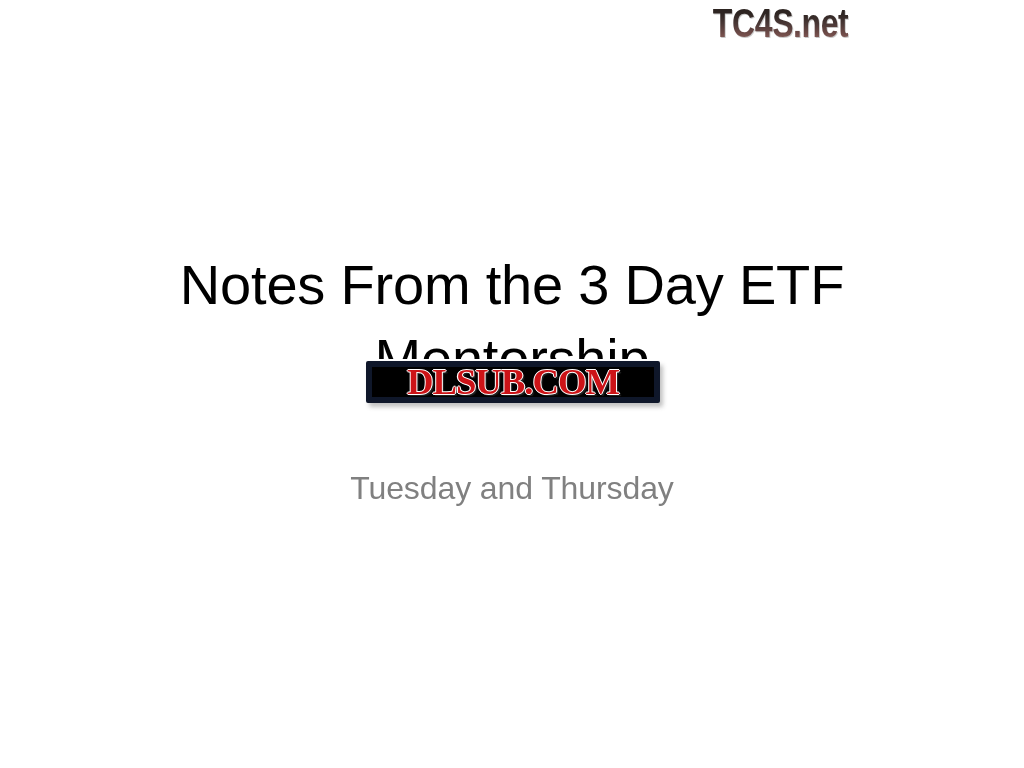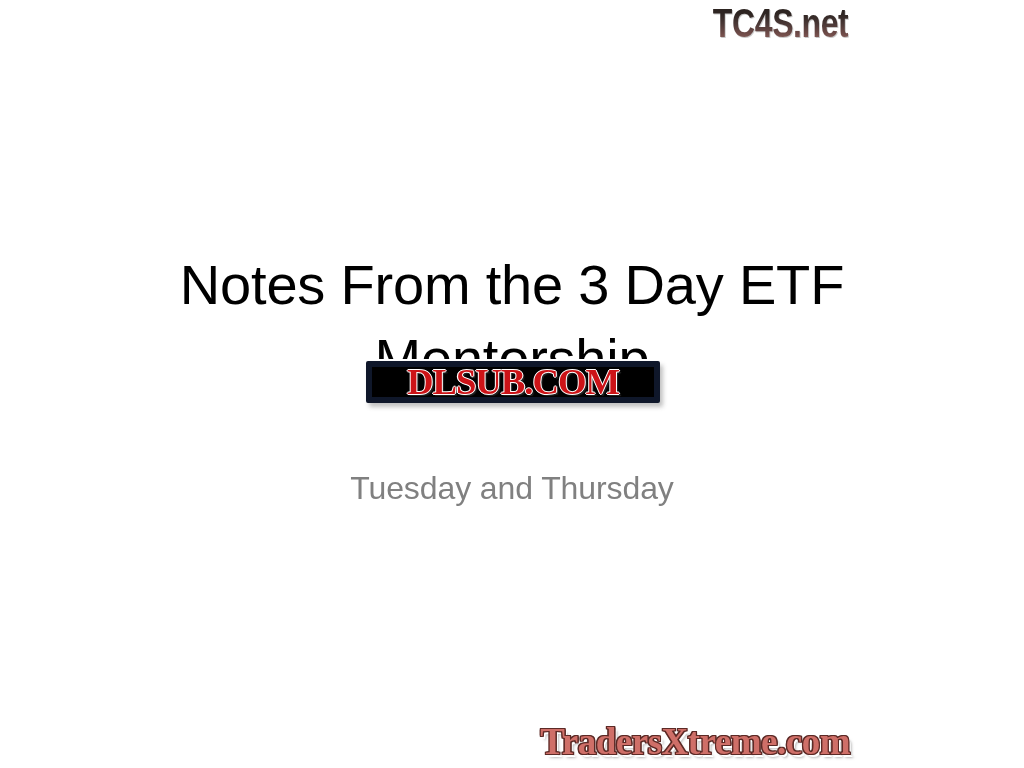--- a/index.html
+++ b/index.html
@@ -158,15 +158,14 @@
     <div class="title-line">Notes From the 3 Day ETF</div>
     <div class="title-line">Mentorship</div>
   </div>
 
   <div id="dlsub-watermark">
     <span class="wm-text">DLSUB.COM</span>
   </div>
 
   <div id="subtitle">Tuesday and Thursday</div>
 
-  <div id="tx-logo">TradersXtreme.com</div>
 
 </div>
 
 </body></html>

